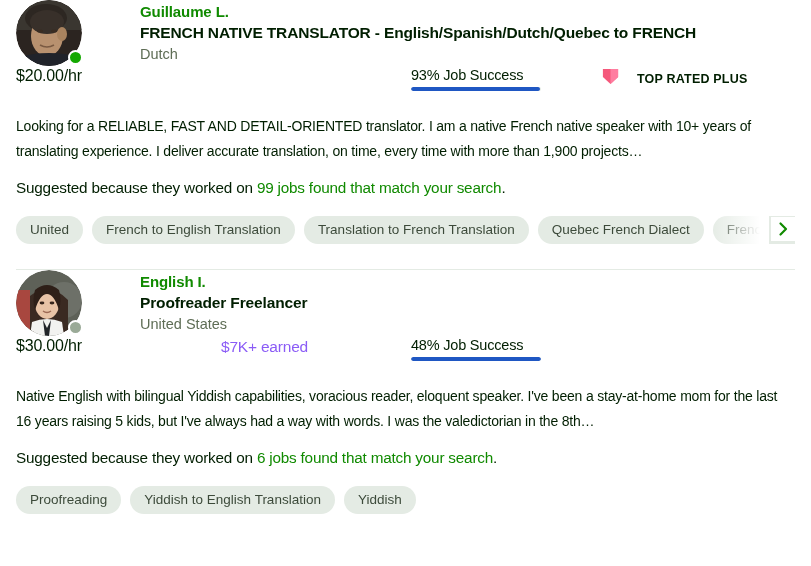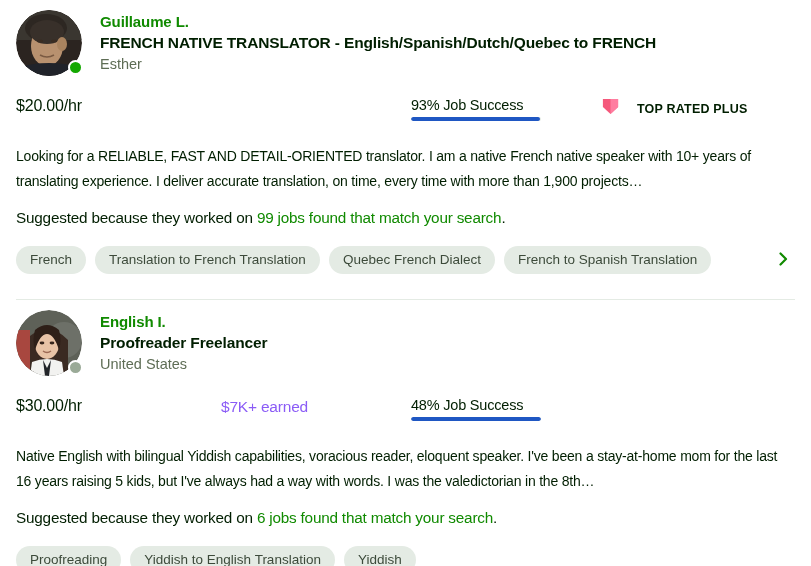--- a/index.html
+++ b/index.html
@@ -20,21 +20,21 @@
   .card-divider {
     height: 1px;
     background: #e4ebe4;
     margin: 0 16px;
   }
 
   
   .fl-header {
     display: flex;
     align-items: flex-start;
-    padding-top: 10px;
+    gap: 40px;
   }
   .avatar-wrap {
     position: relative;
     width: 66px; height: 66px;
     flex: 0 0 66px;
     margin-right: 18px;
   }
   .avatar {
     width: 66px; height: 66px;
     border-radius: 50%;
@@ -76,21 +76,21 @@
     color: #5e6d55;
     line-height: 20px;
     margin-top: 1px;
     font-weight: 400;
   }
 
   
   .fl-stats {
     display: flex;
     align-items: flex-start;
-    margin-top: 20px;
+    margin-top: 0;
     height: 34px;
     position: relative;
   }
   .stat-rate {
     font-size: 16px;
     font-weight: 400;
     color: #001e00;
     letter-spacing: -0.2px;
     width: 205px;
     flex: 0 0 205px;
@@ -235,21 +235,21 @@
               <path d="M0 58 Q33 48 66 58 L66 66 L0 66 Z" fill="#20232a"></path>
             </g>
           </svg>
         </div>
         <div class="status-dot status-online"></div>
       </div>
 
       <div class="fl-meta">
         <div class="fl-name">Guillaume L.</div>
         <div class="fl-title">FRENCH NATIVE TRANSLATOR - English/Spanish/Dutch/Quebec to FRENCH</div>
-        <div class="fl-location">Esther</div>
+        <div class="fl-location">Dutch</div>
       </div>
     </div>
 
     <div class="fl-stats">
       <div class="stat-rate">$20.00/hr</div>
       <div class="stat-earned empty"></div>
       <div class="stat-jss">
         <div class="jss-label">93% Job Success</div>
         <div class="jss-track">
           <div class="jss-fill" style="width: 99%;"></div>
@@ -264,21 +264,22 @@
       </div>
     </div>
 
     <div class="fl-desc">Looking for a RELIABLE, FAST AND DETAIL-ORIENTED translator. I am a native French native speaker with 10+ years of translating experience. I deliver accurate translation, on time, every time with more than 1,900 projects…</div>
 
     <div class="fl-suggested">
       <span>Suggested because they worked on </span><span class="suggested-link">99 jobs found that match your search</span><span>.</span>
     </div>
 
     <div class="fl-tags">
-      <div class="tag">French</div>
+      <div class="tag">United</div>
+        <div class="tag">French to English Translation</div>
         <div class="tag">Translation to French Translation</div>
         <div class="tag">Quebec French Dialect</div>
         <div class="tag">French to Spanish Translation</div>
         <div class="tags-fade"></div>
       <div class="tags-next">
         <svg width="16" height="16" viewBox="0 0 16 16" xmlns="http://www.w3.org/2000/svg">
           <path d="M5.5 2.5 L11 8 L5.5 13.5" stroke="#108a00" stroke-width="2.2" fill="none" stroke-linecap="round" stroke-linejoin="round"></path>
         </svg>
       </div>
     </div>

